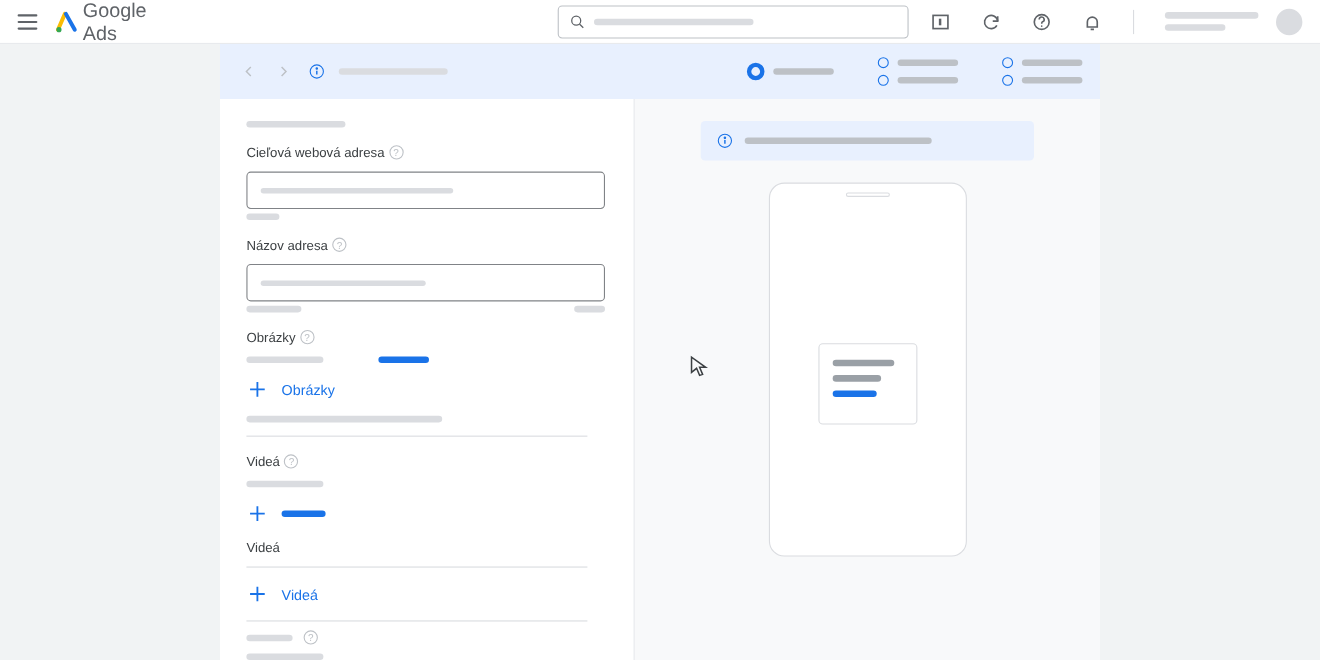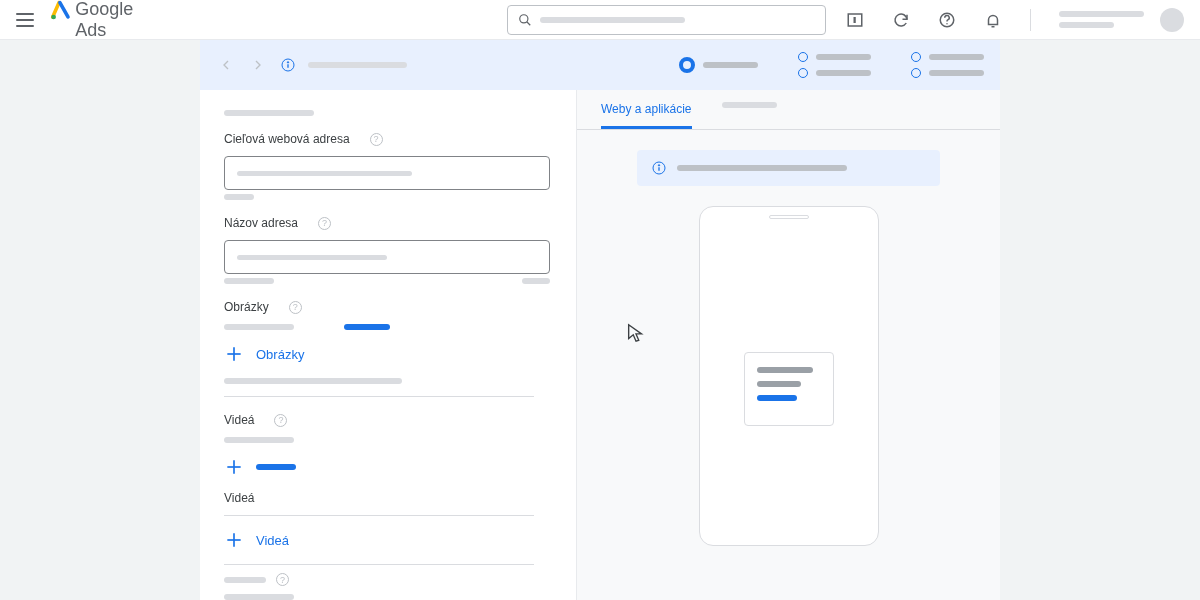--- a/index.html
+++ b/index.html
@@ -1,21 +1,21 @@
 <!DOCTYPE html>
 <html><head>
   <meta charset="utf-8">
   <style>
     * {box-sizing: border-box; margin: 0; padding: 0;}
     body {font-family: Arial, sans-serif; background: #f1f3f4; width: 1200px; height: 600px; overflow: hidden; color: #3c4043; font-size: 13px;}
     
     .header {height: 40px; background: #fff; display: flex; align-items: center; padding: 0 16px; border-bottom: 1px solid #e8eaed;}
     .menu-icon {width: 18px; height: 18px; margin-right: 16px; cursor: pointer; display: flex; flex-direction: column; justify-content: space-between; padding: 2px 0;}
     .menu-icon div {height: 2px; background: #5f6368; border-radius: 1px;}
-    .logo {display: flex; align-items: flex-start; gap: 4px;}
+    .logo {display: flex; align-items: center; gap: 4px;}
     .logo-mark {width: 22px; height: 22px;}
     .logo-text {font-size: 18px; color: #5f6368;}
     .logo-text strong {color: #5f6368; font-weight: 500;}
     .search-box {margin-left: 340px; display: flex; align-items: center; border: 1px solid #bdc1c6; height: 30px; width: 325px; border-radius: 4px; padding: 0 10px;}
     .search-box svg {width: 14px; height: 14px; fill: #5f6368;}
     .search-ph {margin-left: 8px; height: 6px; width: 145px; background: #dadce0; border-radius: 3px;}
     .header-icons {margin-left: 20px; display: flex; align-items: center; gap: 28px;}
     .header-icons .icon {width: 18px; height: 18px; color: #5f6368; cursor: pointer;}
     .divider-v {width: 1px; height: 22px; background: #dadce0;}
     .header-end {display: flex; align-items: center; gap: 16px;}
@@ -34,21 +34,21 @@
     .step-col {display: flex; flex-direction: column; gap: 6px;}
     .step-item {display: flex; align-items: center; gap: 8px;}
     .step-circle {width: 10px; height: 10px; border: 1.5px solid #1a73e8; border-radius: 50%; background: transparent;}
     .step-circle.lg {width: 16px; height: 16px; border-width: 4px;}
     .step-line {height: 6px; background: #bdc1c6; border-radius: 3px; width: 55px;}
     
     .panel-body {display: flex; height: 560px;}
     .form-side {width: 376px; padding: 16px 24px; overflow-y: auto;}
     .preview-side {flex: 1; border-left: 1px solid #e8eaed; background: #f8f9fa;}
     
-    .form-label {font-size: 12px; color: #3c4043; font-weight: 500; display: flex; align-items: center; gap: 20px; margin-top: 16px; margin-bottom: 10px;}
+    .form-label {font-size: 12px; color: #3c4043; font-weight: 500; display: flex; align-items: flex-start; gap: 4px; margin-top: 16px; margin-bottom: 10px;}
     .help-icon {width: 13px; height: 13px; border: 1px solid #bdc1c6; border-radius: 50%; display: inline-flex; align-items: center; justify-content: center; font-size: 9px; color: #bdc1c6;}
     .text-input {width: 326px; height: 34px; border: 1px solid #808387; border-radius: 4px; padding: 0 12px; display: flex; align-items: center;}
     .text-input .ph {height: 5px; background: #dadce0; border-radius: 3px;}
     .counter-row {display: flex; justify-content: space-between; margin-top: 4px; width: 326px;}
     
     .sub-row {display: flex; align-items: center; gap: 10px;}
     .blue-link {height: 6px; background: #1a73e8; border-radius: 3px;}
     
     .add-btn {display: flex; align-items: center; gap: 12px; color: #1a73e8; font-size: 13px; cursor: pointer; margin: 14px 0;}
     .plus-icon {width: 20px; height: 20px; display: flex; align-items: center; justify-content: center;}
@@ -257,26 +257,20 @@
         <div class="hr" style="margin:8px 0;"></div>
         <div class="sub-row" style="margin-bottom:8px;">
             <div class="ph-line" style="width:42px;"></div>
             <span class="help-icon">?</span>
           </div>
         <div class="ph-line" style="width:70px;margin-bottom:14px;"></div>
 
       </div>
 
       <div class="preview-side">
-        <div class="preview-tabs">
-          <div class="tab active">Weby a aplikácie</div>
-          <div class="tab">
-              <div class="ph-line" style="width:55px;"></div>
-            </div>
-        </div>
         <div class="preview-info">
           <span class="info-icon"><svg viewBox="0 0 24 24">
                 <circle cx="12" cy="12" r="9"></circle>
                 <line x1="12" y1="11" x2="12" y2="16" stroke-width="2"></line>
                 <circle cx="12" cy="8" r="1" fill="#1a73e8"></circle>
               </svg></span>
           <div class="ph-line" style="width:170px;background:#bdc1c6;"></div>
         </div>
         <div class="phone">
           <div class="phone-top">

